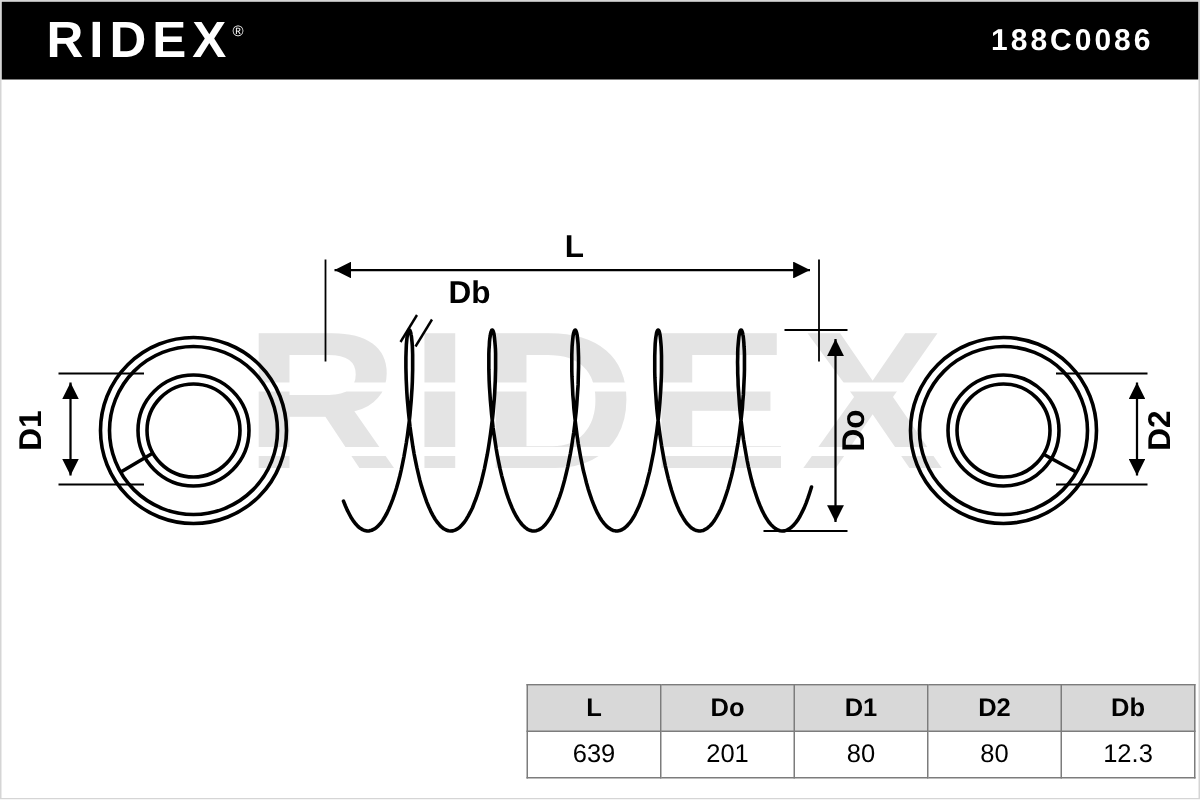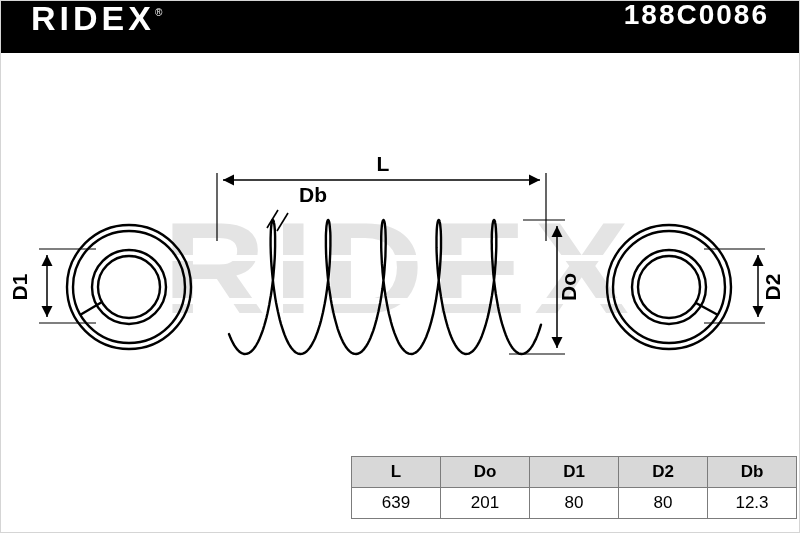--- a/index.html
+++ b/index.html
@@ -3,30 +3,30 @@
 <meta charset="utf-8">
 <style>
   html,body{margin:0;padding:0;background:#ffffff;font-family:"Liberation Sans",sans-serif;}
   #canvas{
     position:relative;width:798px;height:531px;background:#ffffff;
     border:1px solid #d5d5d5;overflow:hidden;
   }
   
   .header{
     position:absolute;left:0;top:0;width:100%;height:52px;background:#000000;
-    display:flex;align-items:flex-start;justify-content:space-between;
-    padding:0 30px;box-sizing:border-box;
+    display:flex;align-items:center;justify-content:space-between;
+    padding:16px 30px;box-sizing:border-box;
   }
   .brand{
     color:#ffffff;font-size:34px;font-weight:900;letter-spacing:4px;
     font-family:"Liberation Sans",sans-serif;line-height:1;
   }
   .brand sup{font-size:10px;font-weight:400;letter-spacing:0;vertical-align:14px;}
   .part-number{
-    color:#ffffff;font-size:28px;font-weight:600;letter-spacing:2px;line-height:1;
+    color:#ffffff;font-size:20px;font-weight:600;letter-spacing:2px;line-height:1;
   }
   
   .watermark{
     position:absolute;left:0;top:196px;width:100%;text-align:center;
     font-size:142px;font-weight:900;letter-spacing:8px;color:#e4e4e4;
     line-height:1;z-index:1;user-select:none;transform:scaleY(0.92);
   }
   .wm-slit{position:absolute;left:92px;width:614px;height:6px;background:#ffffff;z-index:2;}
   #slit1{top:254px;}
   #slit2{top:297px;}

